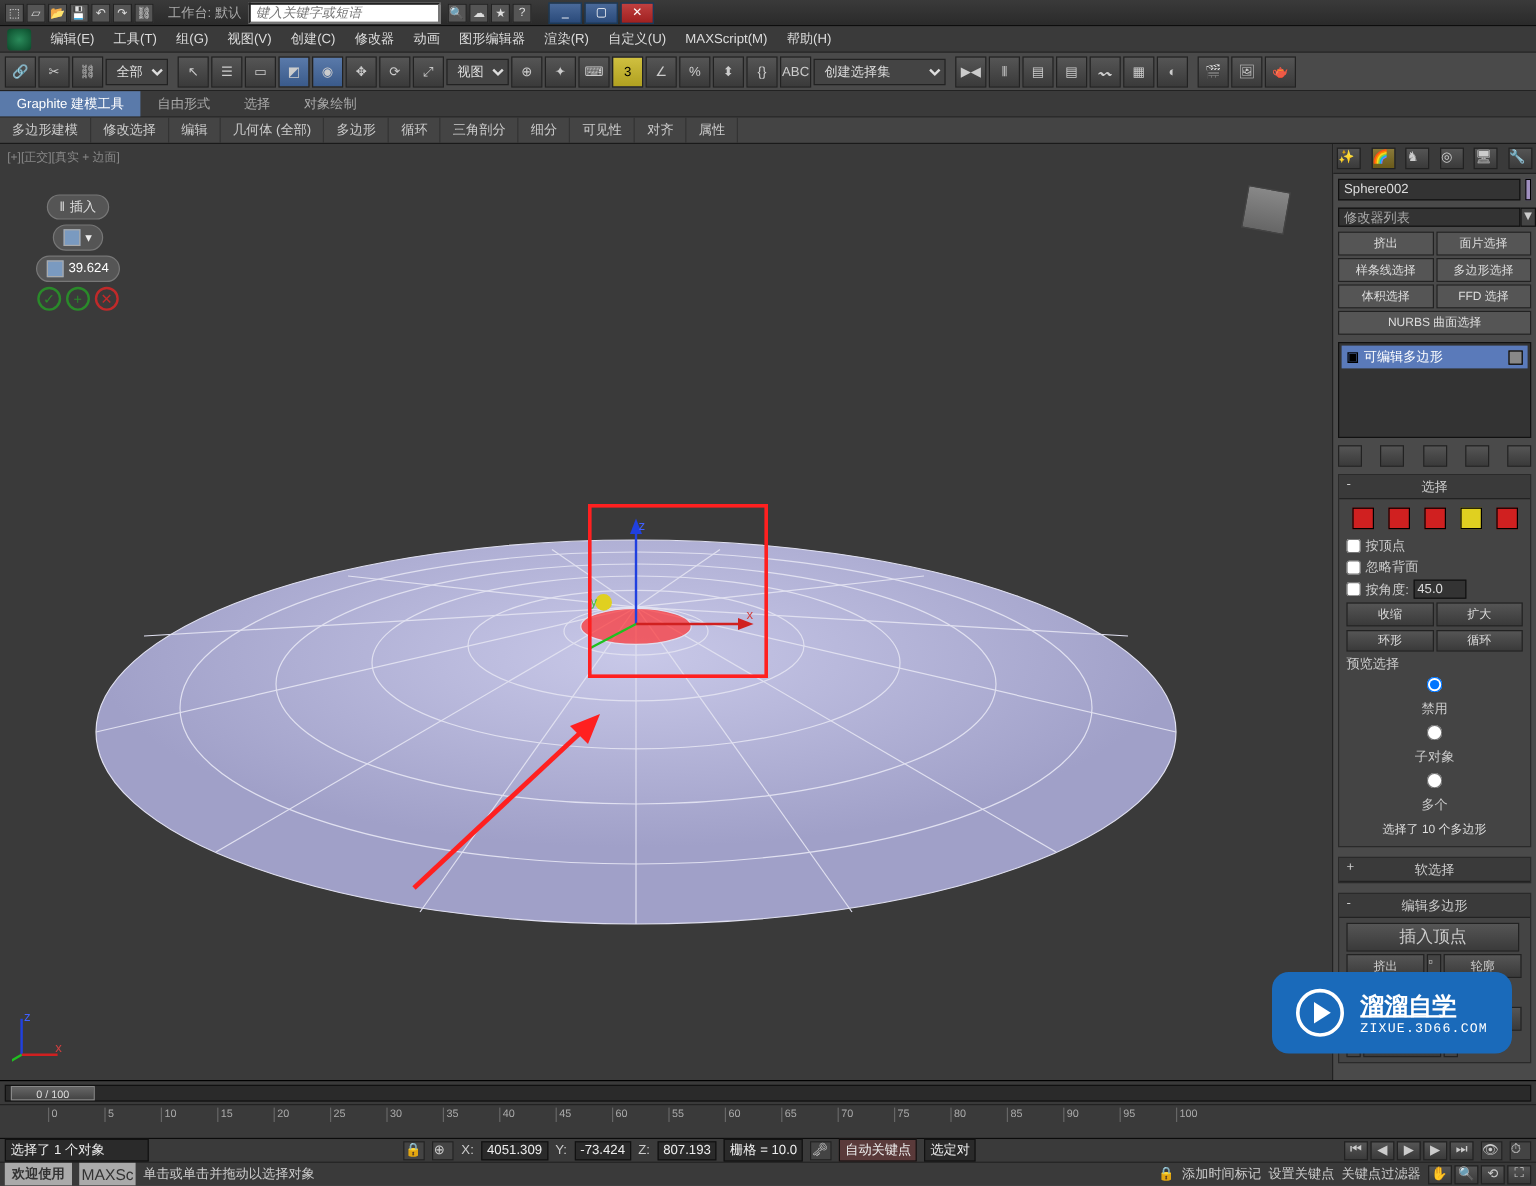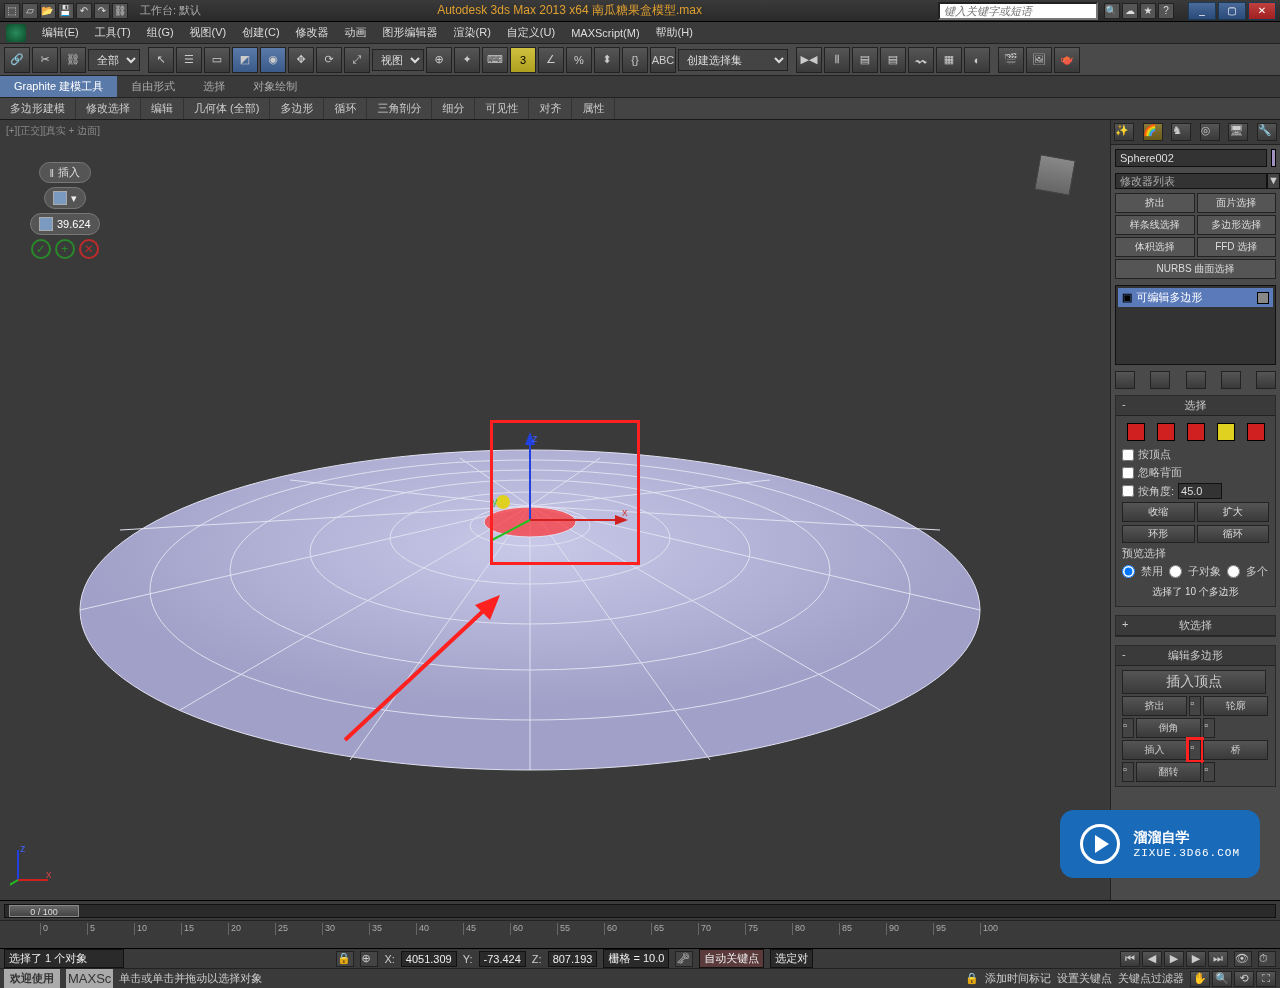--- a/index.html
+++ b/index.html
@@ -78,21 +78,21 @@
 .rollout-body { padding: 4px 6px; display: flex; flex-direction: column; gap: 3px; }
 .sub-row { display: flex; gap: 12px; justify-content: center; padding: 3px 0; }
 .sub-btn { width: 18px; height: 18px; border: 1px solid #000; }
 .sub-btn.r { background: #d02020; } .sub-btn.y { background: #e0d020; }
 .chk-row { display: flex; align-items: center; gap: 4px; }
 .chk-row input[type=checkbox] { width: 12px; height: 12px; }
 .num-inp { background: #333; border: 1px solid #111; color: #ddd; width: 44px; padding: 1px 2px; }
 .btn-pair { display: flex; gap: 2px; justify-content: space-between; }
 .btn-pair .bp { flex: 1; background: linear-gradient(#555,#3a3a3a); border: 1px solid #222; text-align: center; padding: 2px 0; font-size: 10px; color: #ddd; }
 .btn-pair .bp.small { padding: 1px 0; }
-.radio-row { display: flex; gap: 6px; align-items: center; font-size: 10px; }
+.radio-row { display: flex; gap: 6px; align-items: center; font-size: 10px; flex-direction: column; }
 .sel-info { text-align: center; color: #ddd; padding: 3px; font-size: 10px; }
 
 .edit-grid { display: flex; flex-wrap: wrap; gap: 2px; }
 .edit-grid .eb { width: calc(45% - 1px); background: linear-gradient(#555,#3a3a3a); border: 1px solid #222; text-align: center; padding: 2px 0; font-size: 10px; }
 .edit-grid .es { width: 12px; background: #444; border: 1px solid #222; }
 .edit-grid .full { width: calc(90% + 12px); background: linear-gradient(#555,#3a3a3a); border: 1px solid #222; text-align: center; padding: 2px 0; font-size: 14px; }
 .red-box2 { outline: 3px solid #ff2020; }
 
 .timebar { height: 20px; background: #3a3a3a; border-top: 1px solid #000; position: relative; display: flex; align-items: center; }
 .slider-track { background: #2a2a2a; height: 14px; flex: 1; margin: 0 4px; border: 1px solid #111; position: relative; }
@@ -108,40 +108,39 @@
 .playback .pb { width: 20px; height: 16px; background: linear-gradient(#555,#3a3a3a); border: 1px solid #222; text-align: center; }
 
 .statusbar2 { height: 20px; background: #3a3a3a; display: flex; align-items: center; padding: 0 4px; gap: 6px; border-top: 1px solid #222; font-size: 10px; }
 .sb2-left { color: #333; background: #aaa; padding: 2px 6px; font-weight: bold; }
 .sb2-mini { color: #333; background: #aaa; padding: 2px 2px; font-size: 13px; }
 
 .watermark { position: absolute; right: 20px; bottom: 110px; background: #1a6aba; color: #fff; padding: 14px 20px; border-radius: 14px; display: flex; align-items: center; gap: 14px; }
 .watermark .play { width: 40px; height: 40px; border: 3px solid #fff; border-radius: 50%; display: flex; align-items: center; justify-content: center; }
 .watermark .play::before { content: ""; border-left: 14px solid #fff; border-top: 9px solid transparent; border-bottom: 9px solid transparent; margin-left: 4px; }
 .watermark .txt { display: flex; flex-direction: column; }
-.watermark .big { font-size: 14px; font-weight: bold; }
+.watermark .big { font-size: 20px; font-weight: bold; text-decoration: underline; }
 .watermark .small { font-size: 11px; letter-spacing: 1px; font-family: Liberation Mono, monospace; }
 
 svg.mesh { position: absolute; top: 150px; left: 60px; }
 </style>
 </head>
 <body>
 
 <div class="titlebar">
   <div class="tb-icons">
     <div class="tb-icon">⬚</div>
     <div class="tb-icon">▱</div>
     <div class="tb-icon">📂</div>
     <div class="tb-icon">💾</div>
     <div class="tb-icon">↶</div>
     <div class="tb-icon">↷</div>
     <div class="tb-icon">⛓</div>
   </div>
   <span class="ws-label">工作台: 默认</span>
-  <div class="center">Autodesk 3ds Max  2013 x64   南瓜糖果盒模型.max</div>
   <input class="search" placeholder="键入关键字或短语" style="">
   <div class="tb-icons">
     <div class="tb-icon">🔍</div>
     <div class="tb-icon">☁</div>
     <div class="tb-icon">★</div>
     <div class="tb-icon">?</div>
   </div>
   <div class="win-controls">
     <div class="win-btn">_</div>
     <div class="win-btn">▢</div>

